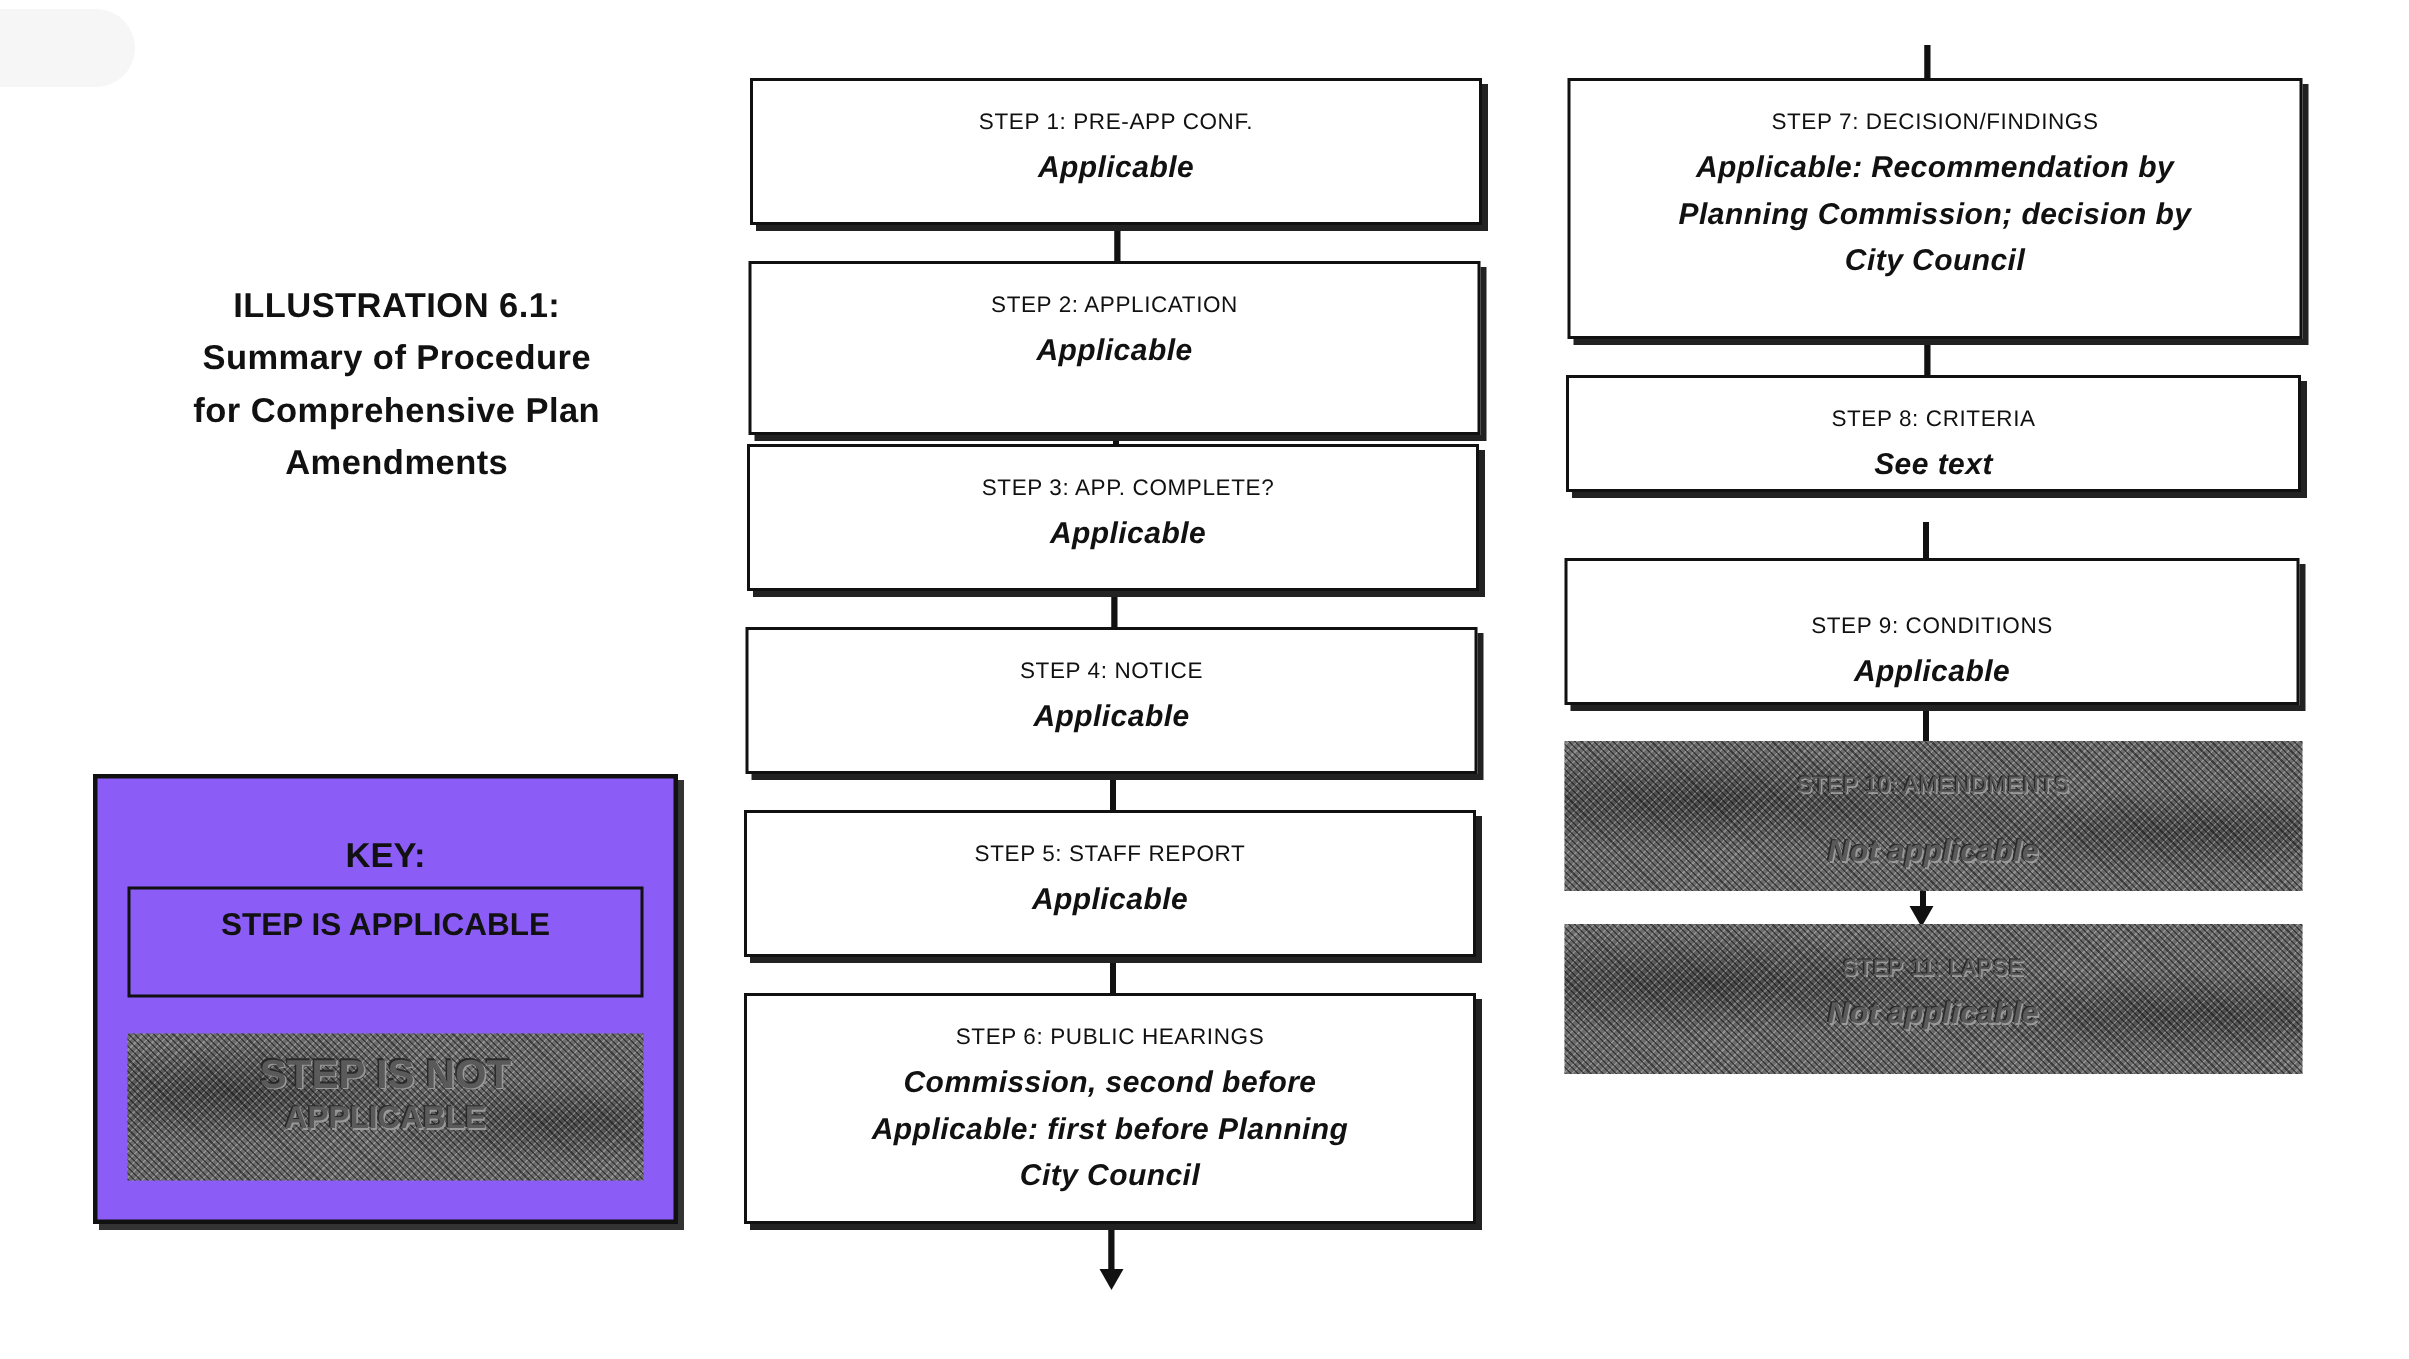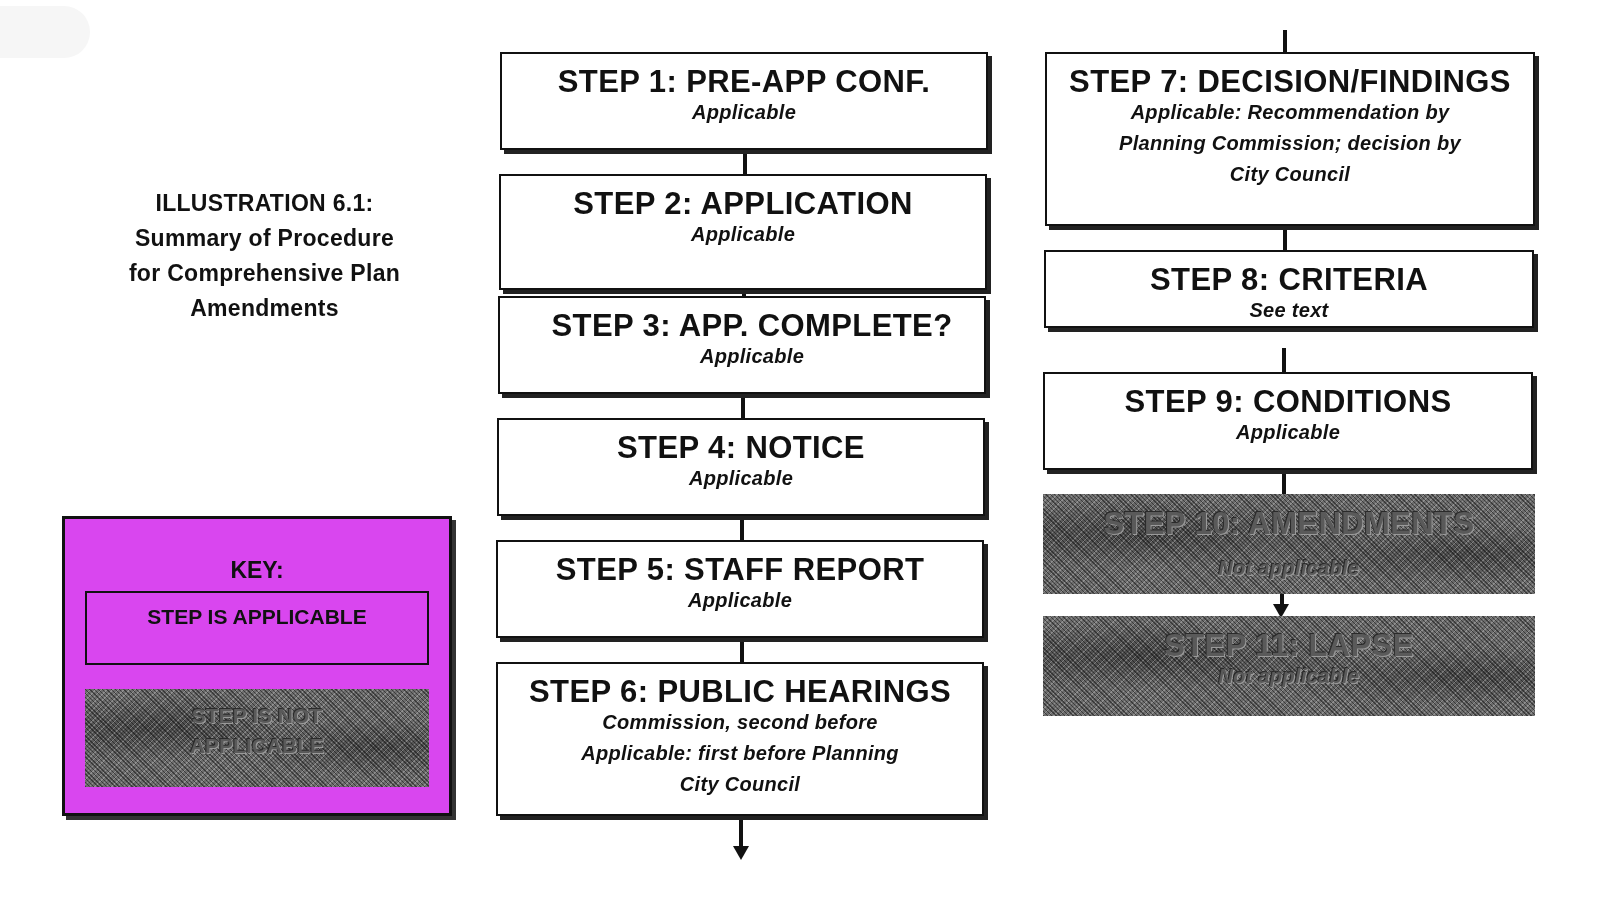--- a/index.html
+++ b/index.html
@@ -5,35 +5,35 @@
   html, body { margin: 0; padding: 0; background: #ffffff; }
   body { width: 1606px; height: 906px; position: relative; overflow: hidden;
          font-family: "Liberation Sans", "DejaVu Sans", sans-serif; color: #111; }
   .smudge { position: absolute; left: 0; top: 6px; width: 90px; height: 52px;
             background: #f6f6f6; border-radius: 0 30px 30px 0; }
   .title { position: absolute; left: 92px; top: 186px; width: 345px; text-align: center;
            font-weight: bold; font-size: 23px; line-height: 35px; letter-spacing: 0.3px; }
   .box { position: absolute; background: #fff; border: 2px solid #111;
          box-shadow: 4px 4px 0 #222; text-align: center; box-sizing: border-box;
          display: flex; flex-direction: column; justify-content: flex-start; }
-  .box .h { font-weight: bold; font-size: 31px; line-height: 31px; letter-spacing: 0.4px; }
+  .box .h { font-weight: normal; font-size: 15px; line-height: 31px; letter-spacing: 0.4px; }
   .box .s { font-weight: bold; font-style: italic; font-size: 20px; line-height: 31px; letter-spacing: 0.3px; }
   .na { background-color: #6c6c6c;
         background-image:
           repeating-linear-gradient(45deg, rgba(0,0,0,0.45) 0 1px, transparent 1px 3px),
           repeating-linear-gradient(-45deg, rgba(255,255,255,0.25) 0 1px, transparent 1px 4px),
           radial-gradient(ellipse at 20% 40%, rgba(0,0,0,0.35), transparent 40%),
           radial-gradient(ellipse at 85% 60%, rgba(0,0,0,0.3), transparent 35%);
         border: none; box-shadow: none; }
   .na .h, .na .s { color: #5a5a5a; text-shadow: -1px -1px 0 #2a2a2a, 1px 1px 0 #9a9a9a; }
   .conn { position: absolute; width: 3px; background: #111; border-left: 1px solid #111; }
   .arrow { position: absolute; width: 0; height: 0; border-left: 8px solid transparent;
            border-right: 8px solid transparent; border-top: 14px solid #111; }
   .key { position: absolute; left: 62px; top: 516px; width: 390px; height: 300px;
-         border: 3px solid #111; box-shadow: 4px 4px 0 #333; background: #d946ef; box-sizing: border-box; }
+         border: 3px solid #111; box-shadow: 4px 4px 0 #333; background: #8b5cf6; box-sizing: border-box; }
   .key-title { position: absolute; left: 0; right: 0; top: 38px; text-align: center;
                font-weight: bold; font-size: 23px; }
   .key-app { position: absolute; left: 20px; top: 72px; width: 344px; height: 74px;
              border: 2px solid #111; box-sizing: border-box; text-align: center;
              font-weight: bold; font-size: 21px; padding-top: 12px; }
   .key-na { position: absolute; left: 20px; top: 170px; width: 344px; height: 98px;
             text-align: center; font-weight: bold; font-size: 21px; line-height: 30px;
             padding-top: 12px; box-sizing: border-box; }
 </style>
 </head>
@@ -93,35 +93,35 @@
 <div class="box" style="left:1045px;top:52px;width:490px;height:174px;padding-top:12px;">
   <div class="h">STEP 7: DECISION/FINDINGS</div>
   <div class="s">Applicable: Recommendation by</div>
   <div class="s">Planning Commission; decision by</div>
   <div class="s">City Council</div>
 </div>
 <div class="box" style="left:1044px;top:250px;width:490px;height:78px;padding-top:12px;">
   <div class="h">STEP 8: CRITERIA</div>
   <div class="s">See text</div>
 </div>
-<div class="box" style="left:1043px;top:372px;width:490px;height:98px;padding-top:12px;">
+<div class="box" style="left:1043px;top:372px;width:490px;height:98px;padding-top:28px;">
   <div class="h">STEP 9: CONDITIONS</div>
   <div class="s">Applicable</div>
 </div>
 <div class="box na" style="left:1043px;top:494px;width:492px;height:100px;padding-top:14px;gap:14px;">
   <div class="h">STEP 10: AMENDMENTS</div>
   <div class="s">Not applicable</div>
 </div>
 <div class="box na" style="left:1043px;top:616px;width:492px;height:100px;padding-top:14px;">
   <div class="h">STEP 11: LAPSE</div>
   <div class="s">Not applicable</div>
 </div>
 
 <div class="key">
   <div class="key-title">KEY:</div>
   <div class="key-app">
     <span>STEP IS APPLICABLE</span>
   </div>
   <div class="key-na na">
-    <div class="h" style="font-size:21px;line-height:30px;">STEP IS NOT</div>
+    <div class="h" style="font-size:27px;line-height:30px;">STEP IS NOT</div>
     <div class="h" style="font-size:21px;line-height:30px;">APPLICABLE</div>
   </div>
 </div>
 
 </body></html>

